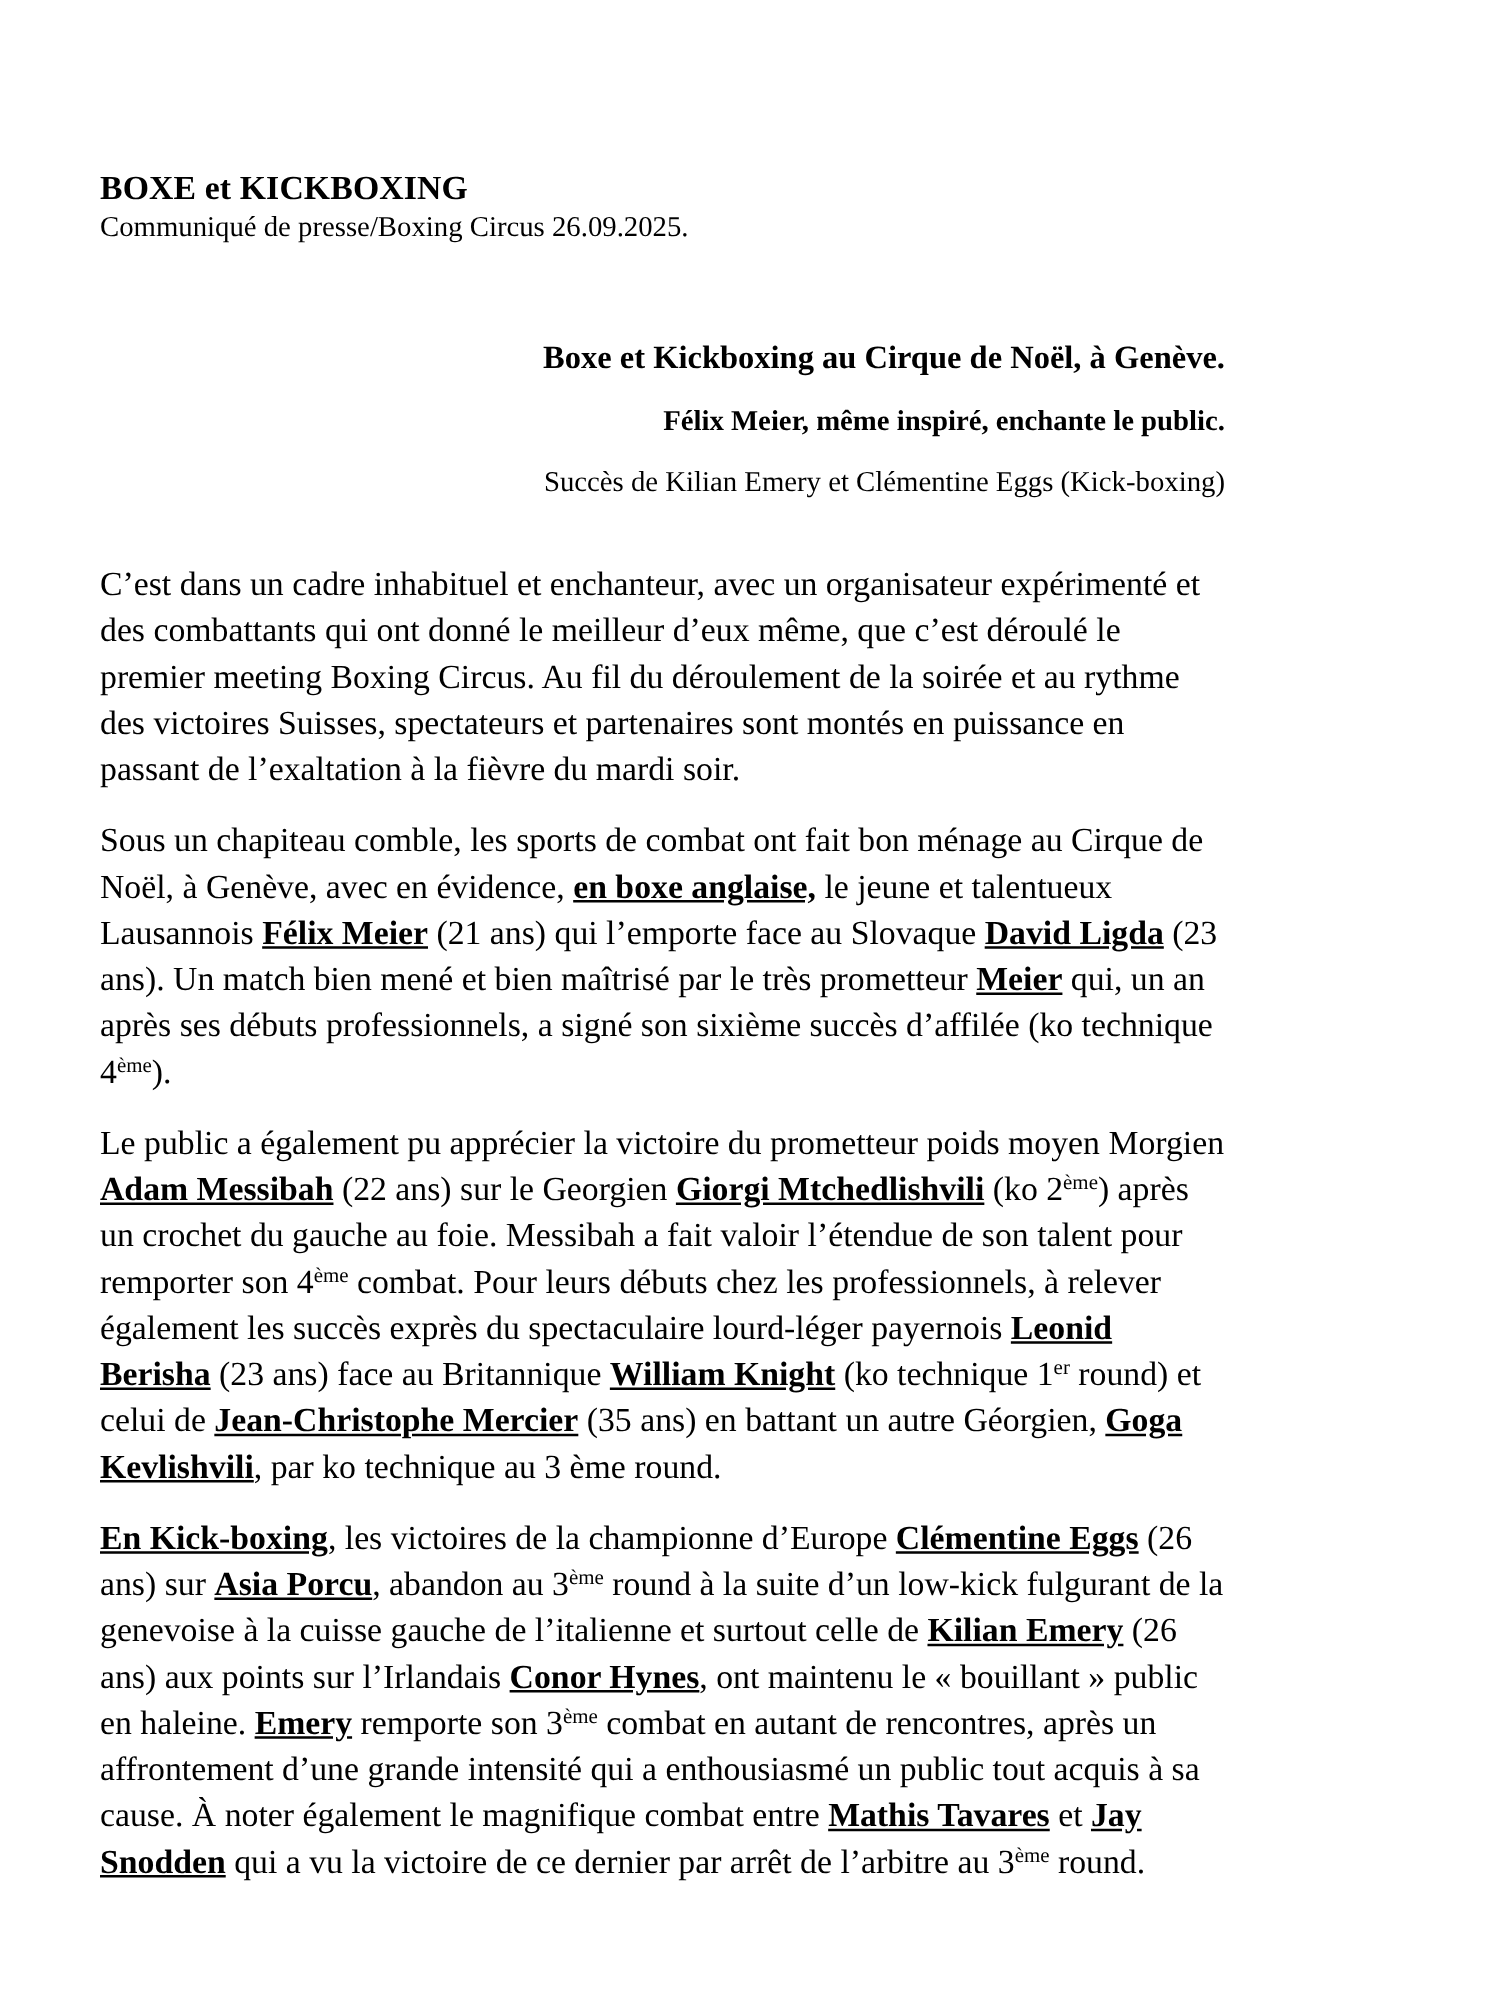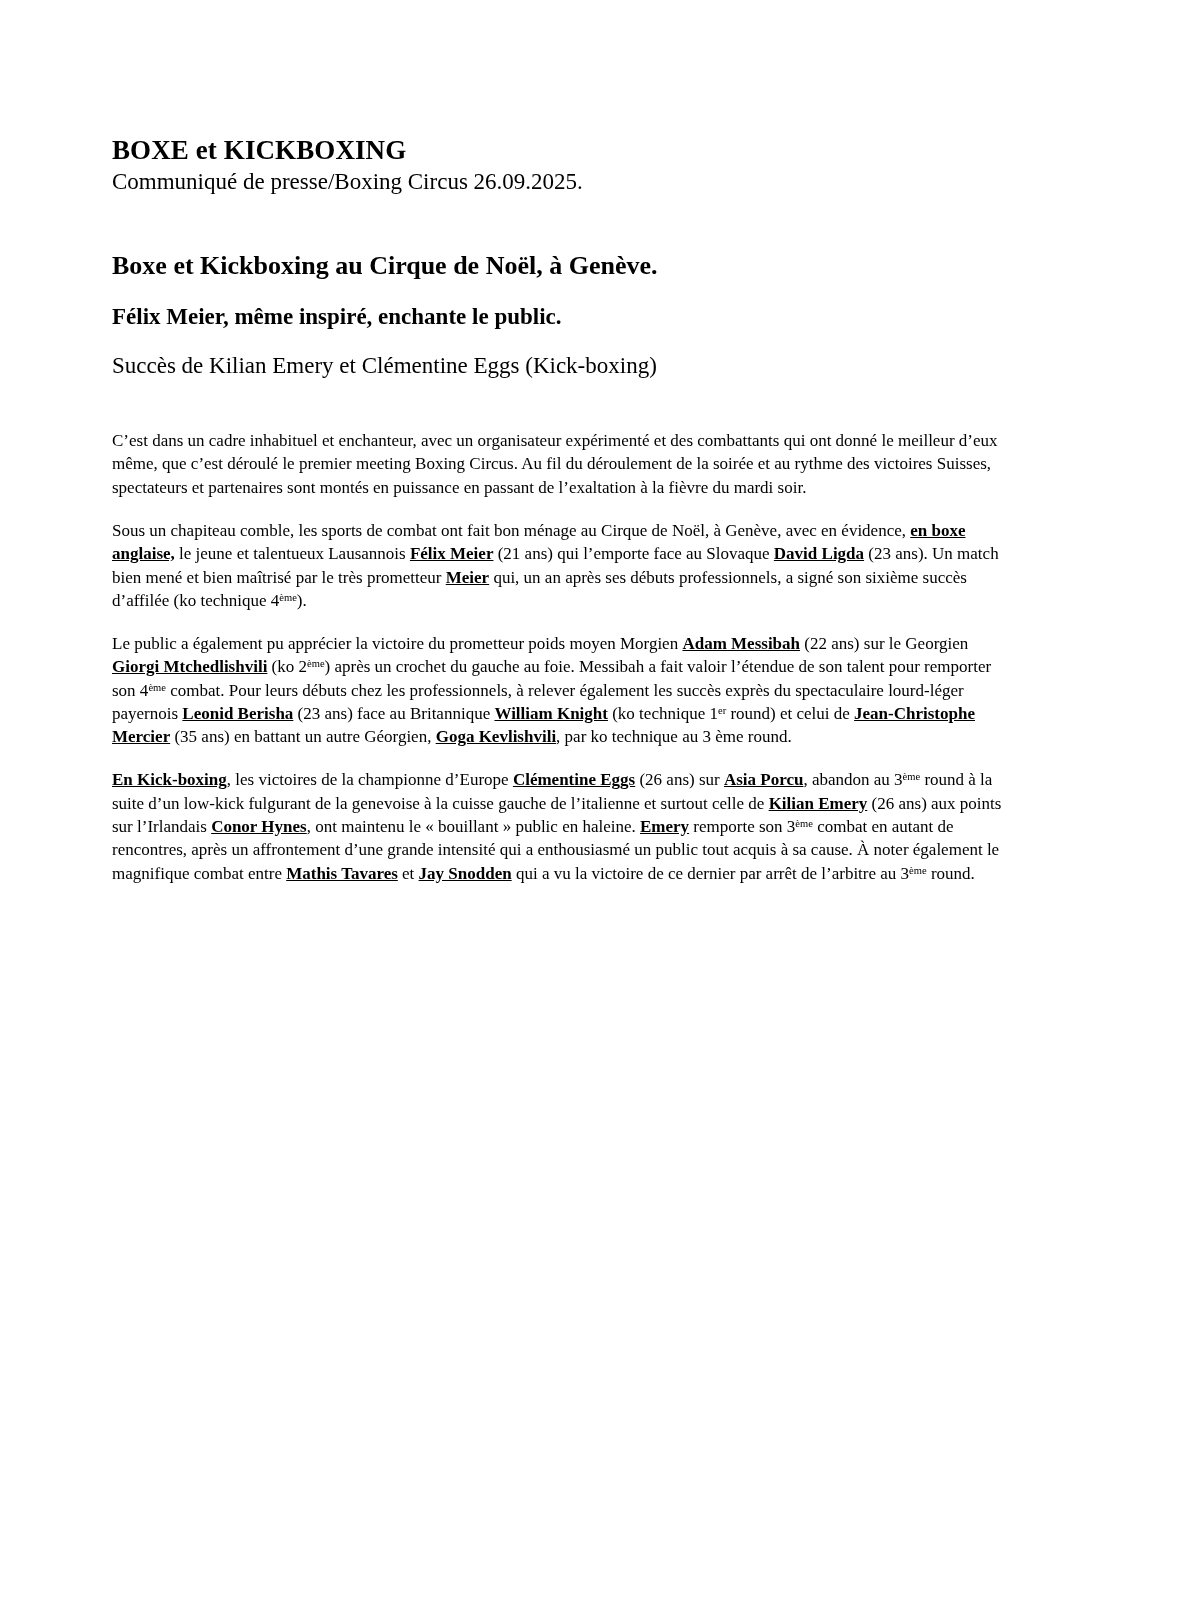--- a/index.html
+++ b/index.html
@@ -13,38 +13,38 @@
     height: 1609px;
     font-family: "Liberation Serif", "DejaVu Serif", serif;
     color: #000000;
     overflow: hidden;
   }
   .page {
     position: relative;
     width: 1200px;
     height: 1609px;
     box-sizing: border-box;
-    padding: 135px 160px 0 112px;
+    padding: 135px 160px 0 80px;
   }
   .doc-title {
     font-size: 27px;
     font-weight: bold;
     line-height: 1.16;
     margin: 0 0 2px 0;
     letter-spacing: 0.1px;
   }
   .doc-subtitle {
     font-size: 23px;
     font-weight: normal;
     line-height: 1.2;
     margin: 0;
   }
   .headline-block {
-    margin-top: 52px;
-    text-align: left;
+    margin-top: 72px;
+    text-align: right;
     width: 900px;
   }
   .headline-1 {
     font-size: 26px;
     font-weight: bold;
     line-height: 1.35;
     margin: 0 0 18px 0;
   }
   .headline-2 {
     font-size: 23px;
@@ -62,21 +62,21 @@
     font-size: 23px;
     font-weight: normal;
     line-height: 1.35;
     margin: 0;
   }
   .body-block {
     margin-top: 48px;
     width: 900px;
   }
   .body-para {
-    font-size: 17px;
+    font-size: 27px;
     line-height: 1.37;
     margin: 0 0 20px 0;
     text-align: left;
     hyphens: none;
   }
   .body-para:last-child { margin-bottom: 0; }
   b, strong { font-weight: bold; text-decoration: underline; }
   sup {
     font-size: 0.62em;
     line-height: 0;

